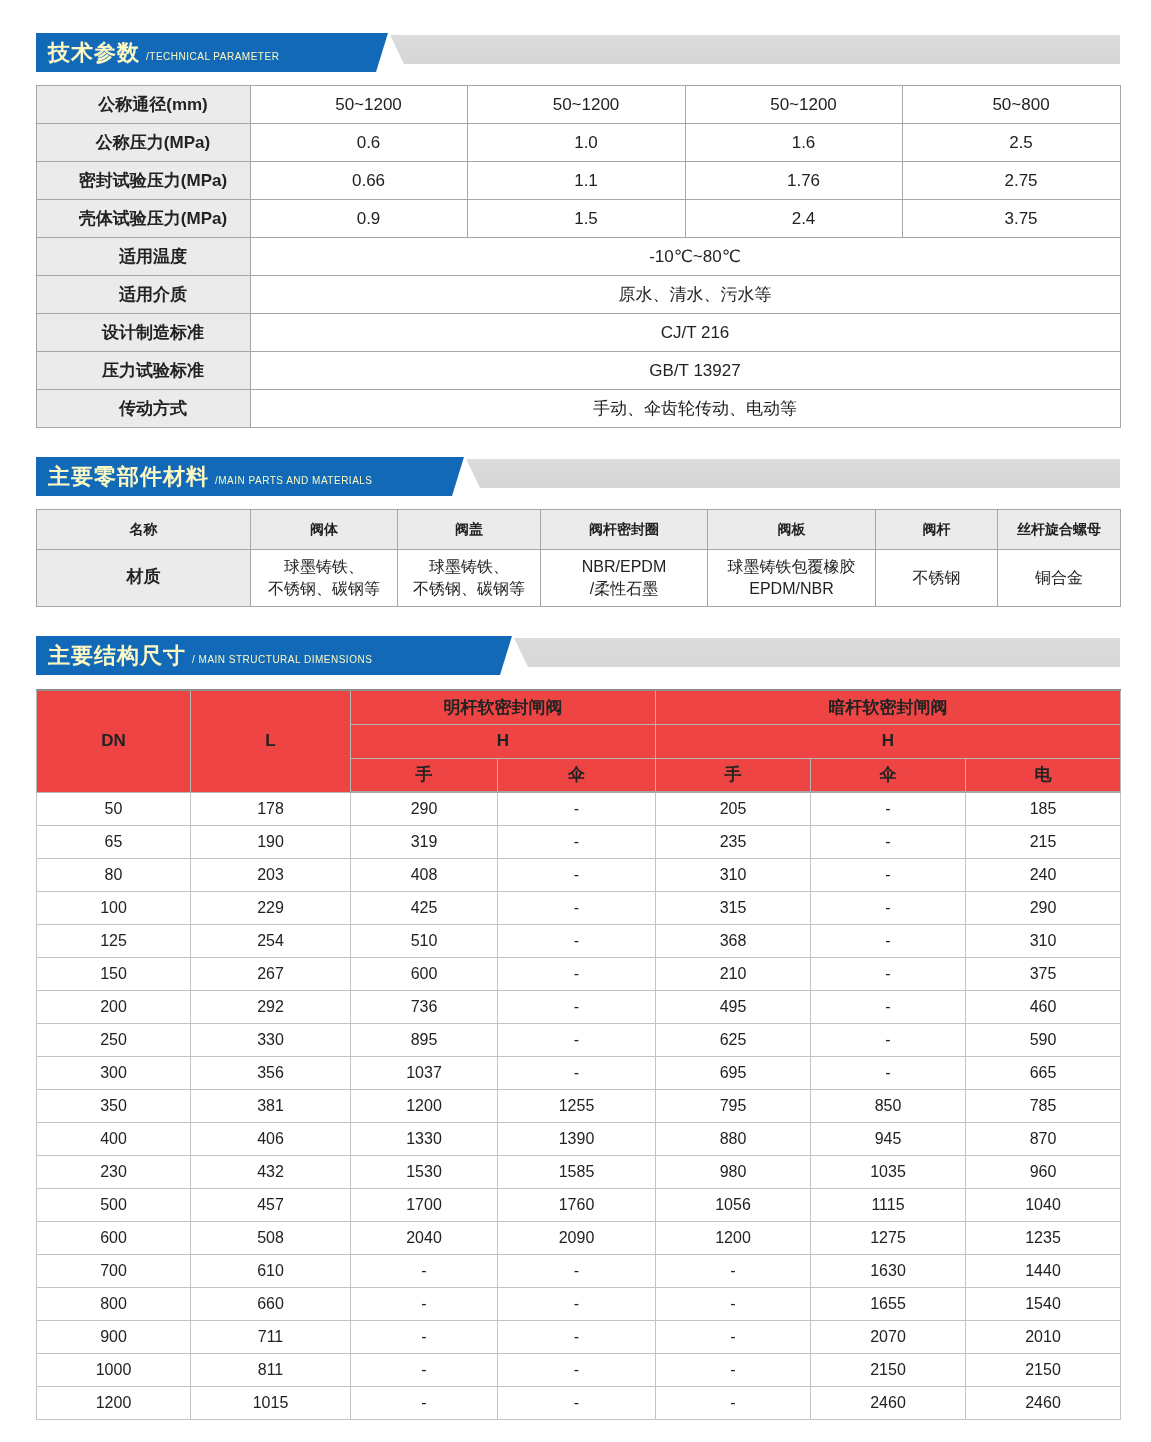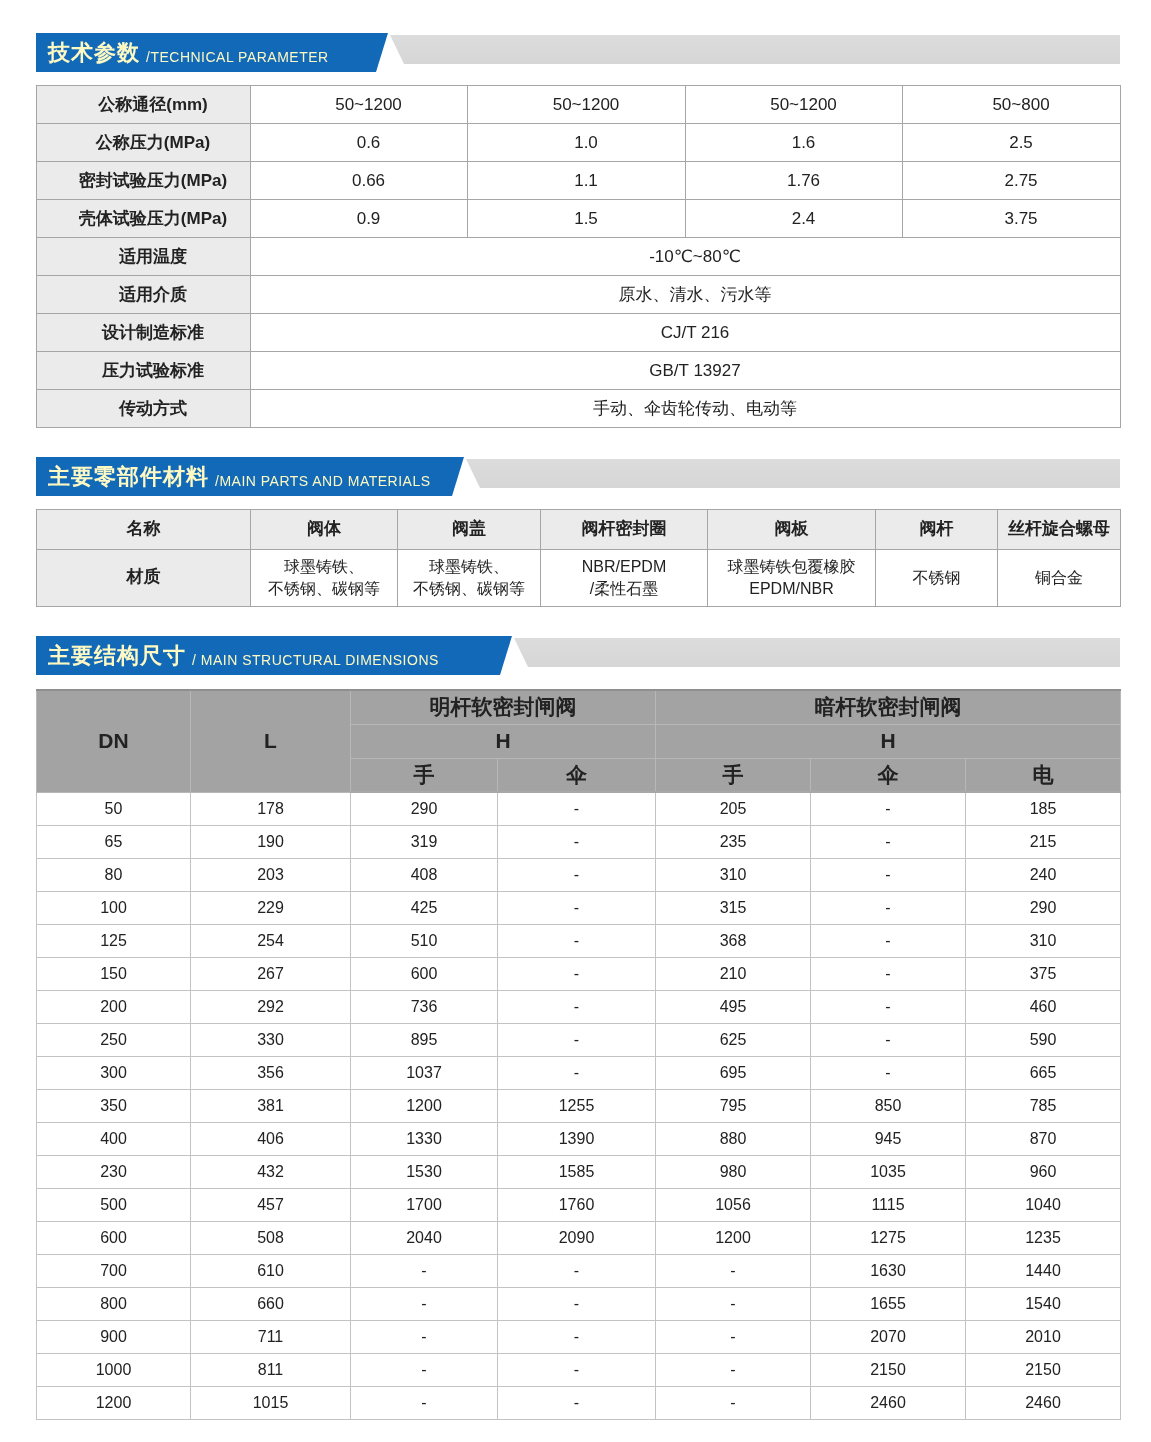--- a/index.html
+++ b/index.html
@@ -33,21 +33,21 @@
     padding-right: 30px;
     clip-path: polygon(0 0, 100% 0, calc(100% - 12px) 100%, 0 100%);
     white-space: nowrap;
   }
   .banner-zh {
     font-size: 22px;
     font-weight: bold;
     letter-spacing: 1px;
   }
   .banner-en {
-    font-size: 14px;
+    font-size: 10px;
     margin-left: 6px;
     letter-spacing: 0.5px;
     margin-top: 8px;
   }
   .banner-gray {
     flex: 1;
     height: 29px;
     margin-top: 2px;
     margin-left: 2px;
     background: linear-gradient(#dcdcdc, #d6d6d6);
@@ -88,41 +88,41 @@
     border: 1px solid #a6a6a6;
     font-size: 16px;
     background: #ffffff;
     white-space: pre-line;
     line-height: 1.35;
   }
   .materials-table tr.head-row td {
     height: 40px;
     background: #ebebeb;
     font-weight: bold;
-    font-size: 17px;
+    font-size: 14px;
   }
   .materials-table tr.mat-row td { height: 57px; }
   .materials-table tr.mat-row td.label-cell {
     background: #ebebeb;
     font-weight: bold;
     font-size: 17px;
     font-family: Liberation Mono, monospace;
   }
 
   
   .dims-section { margin-top: 29px; }
   .dims-table { margin-top: 14px; border-top: 2px solid #8f8f8f; }
   .dims-table td {
     border: 1px solid #c3c3c3;
     font-size: 16px;
   }
   .dims-table thead td {
-    background: #a3a3a3;
+    background: #ef4444;
     font-weight: bold;
-    font-size: 21px;
+    font-size: 17px;
     height: 34px;
     border-color: #b7b7b7;
   }
   .dims-table thead tr:last-child td { border-bottom: 2px solid #a8a8a8; }
   .dims-table tbody td {
     background: #ffffff;
     height: 33px;
   }
 </style>
 </head>

